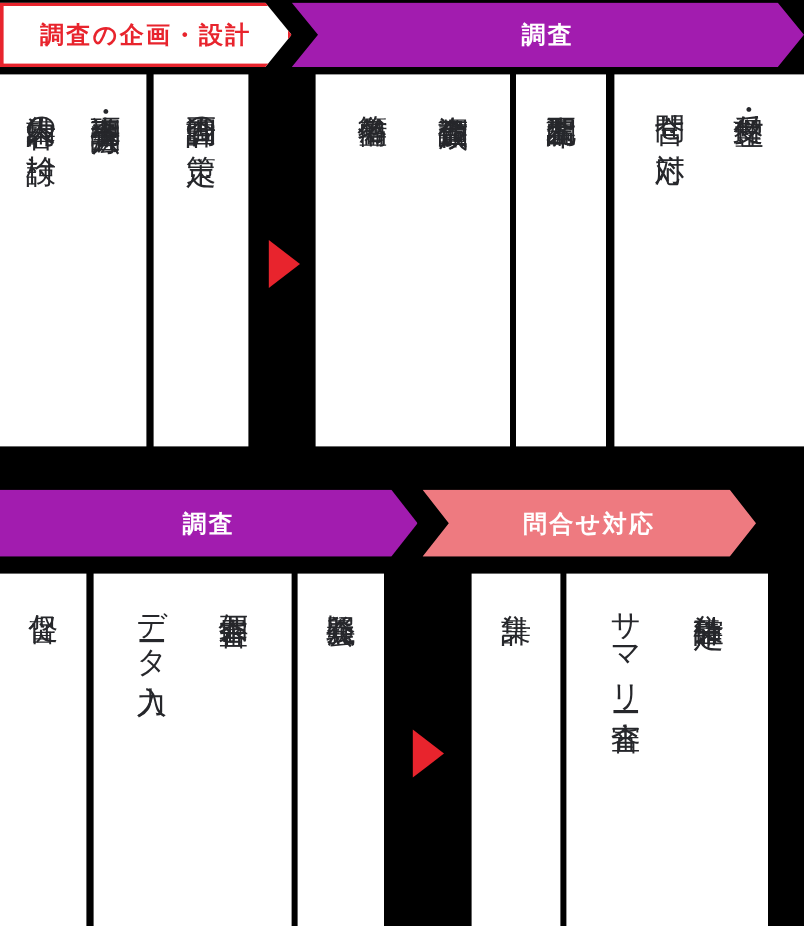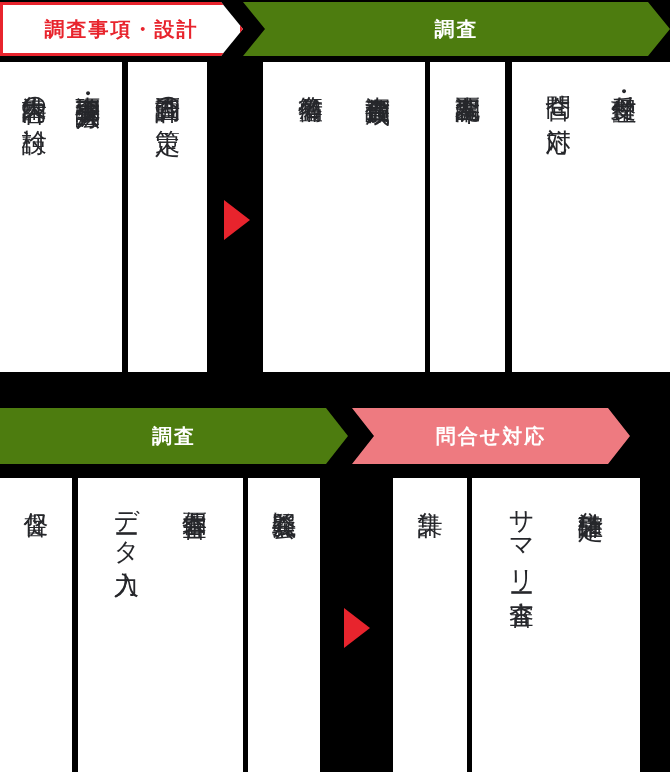--- a/index.html
+++ b/index.html
@@ -20,21 +20,21 @@
     white-space:nowrap;
   }
   .phase-label { pointer-events:none; }
 
   .phase.outline {
     background:#ffffff;
     border:3px solid #E8242D;
     color:#E8242D;
   }
   .phase.solid {
-    background:#4d7c0f;
+    background:#a21caf;
     color:#ffffff;
   }
   .phase.light {
     background:#EE7A80;
     color:#ffffff;
   }
 
   
   .cut-right {
     clip-path: polygon(0 0, calc(100% - 22px) 0, 100% 50%, calc(100% - 22px) 100%, 0 100%);
@@ -77,21 +77,21 @@
     border-bottom:20px solid transparent;
     border-left:26px solid #E8242D;
   }
 </style>
 </head>
 <body>
 
 <div id="stage">
 
   <div class="phase outline cut-right" style="left:0px; top:2px; width:243px; height:54px; font-size:20px;">
-    <span class="phase-label">調査事項・設計</span>
+    <span class="phase-label">調査の企画・設計</span>
   </div>
 
   <div class="phase solid cut-both" style="left:243px; top:2px; width:427px; height:54px; font-size:20px;">
     <span class="phase-label">調査</span>
   </div>
 
   <div class="pbox two-col" style="left:0px; top:62px; width:122px; height:310px;">
     <div class="vtext">調査事項・調査方法</div>
     <div class="vtext">集計内容の検討</div>
   </div>

